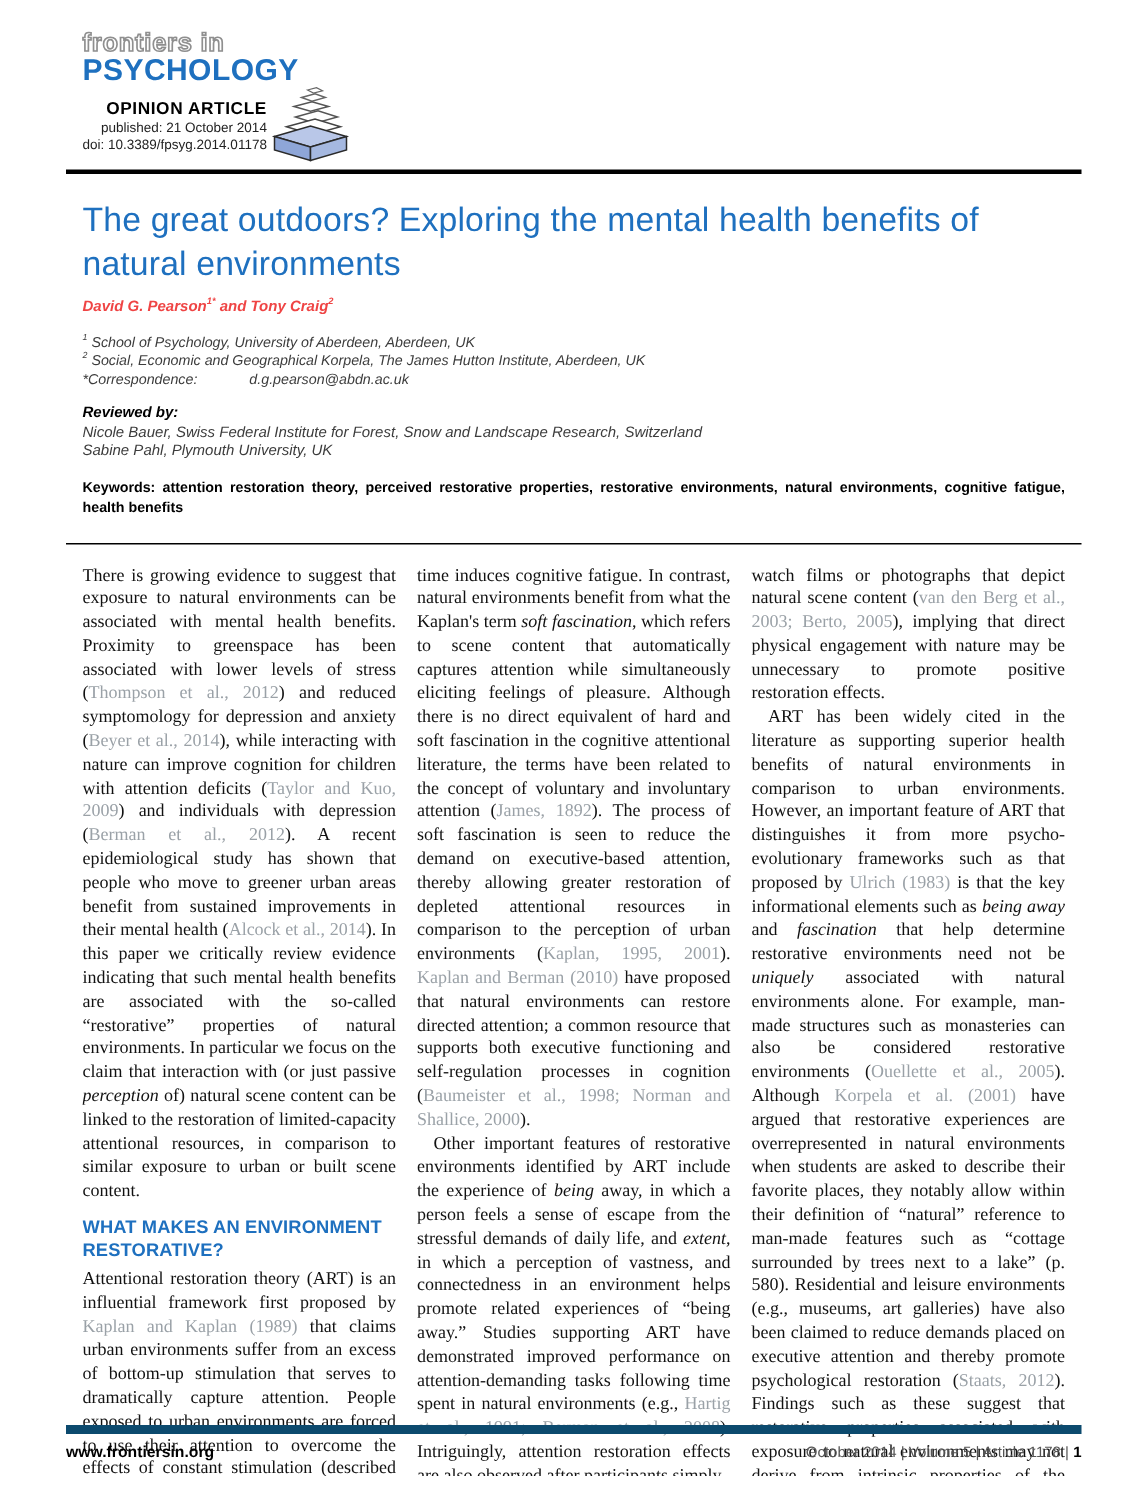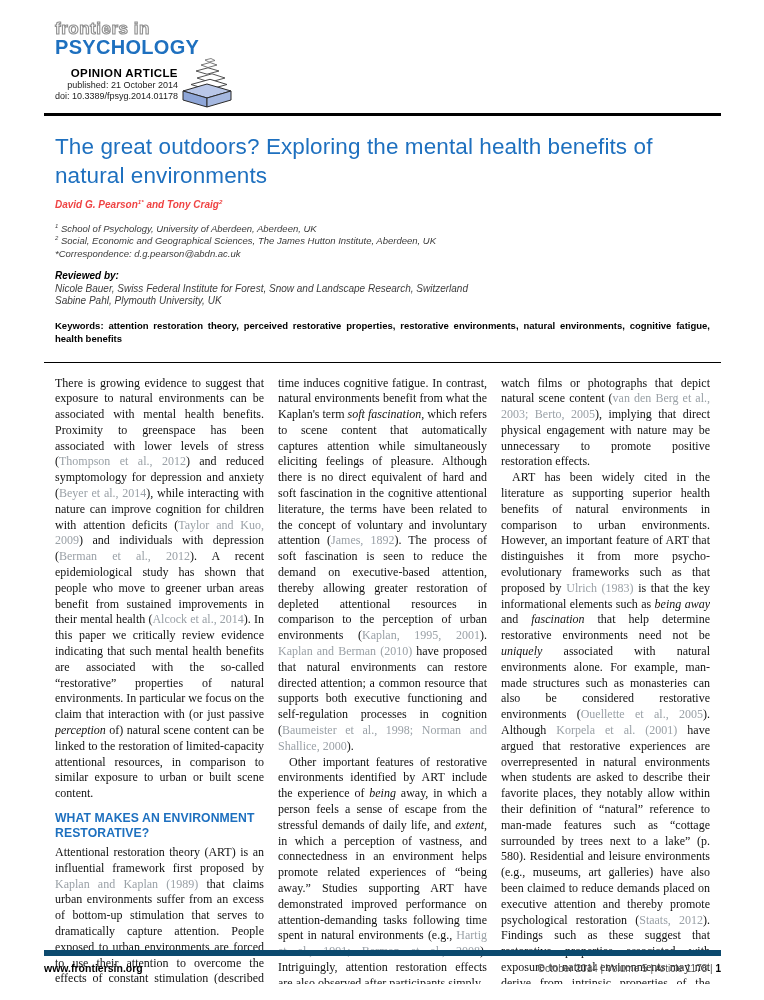--- a/index.html
+++ b/index.html
@@ -44,21 +44,21 @@
     text-align:justify;color:#111;hyphens:auto;-webkit-hyphens:auto;
   }
   .para.indent{text-indent:11px;}
   .sec-head{
     margin:9px 0 4px 0;font-size:12.2px;font-weight:700;color:#1e70bf;
     line-height:15px;letter-spacing:.1px;
   }
   .cite{color:#9aa1a7;}
   .i{font-style:italic;}
   .b{font-weight:700;color:#000;}
-  .link{color:inherit;text-decoration:none;}
+  .link{color:inherit;text-decoration:none;margin-left:32px;}
   sup{font-size:.62em;line-height:0;}
   
   .footer{position:absolute;top:950px;left:44px;right:43px;border-top:6px solid #0c4a6e;padding-top:6px;}
   .footer-row{display:flex;justify-content:space-between;align-items:baseline;}
   .footer-site{font-size:10.5px;font-weight:700;color:#000;}
   .footer-issue{font-size:10px;color:#555;}
   
   .fr-icon{display:block;}
 </style>
 </head>
@@ -92,21 +92,21 @@
     </div>
     <div class="rule-thick"></div>
   </header>
 
   <h1>The great outdoors? Exploring the mental health benefits of natural environments</h1>
 
   <div class="authors"><span>David G. Pearson</span><sup>1*</sup><span> and Tony Craig</span><sup>2</sup></div>
 
   <div class="affils">
     <div class="affil"><sup>1</sup><span> School of Psychology, University of Aberdeen, Aberdeen, UK</span></div>
-    <div class="affil"><sup>2</sup><span> Social, Economic and Geographical Sciences, The James Hutton Institute, Aberdeen, UK</span></div>
+    <div class="affil"><sup>2</sup><span> Social, Economic and Geographical Korpela, The James Hutton Institute, Aberdeen, UK</span></div>
     <div class="affil"><span>*Correspondence: </span><span class="link">d.g.pearson@abdn.ac.uk</span></div>
   </div>
 
 
   <div class="edit-block">
     <div class="edit-label">Reviewed by:</div>
     <div class="edit-val">Nicole Bauer, Swiss Federal Institute for Forest, Snow and Landscape Research, Switzerland</div>
     <div class="edit-val">Sabine Pahl, Plymouth University, UK</div>
   </div>
 

